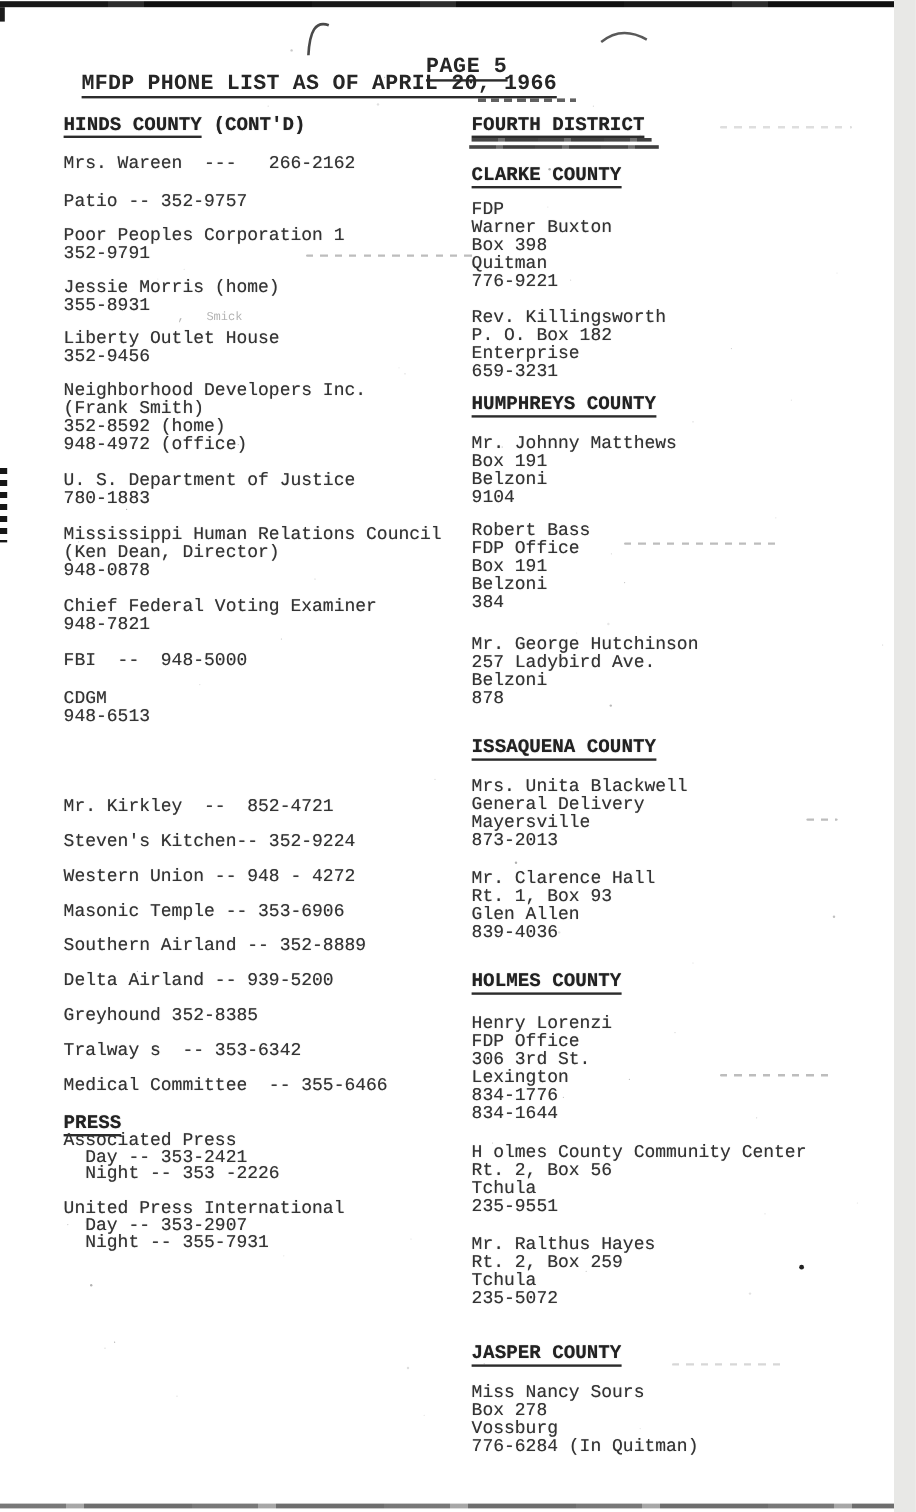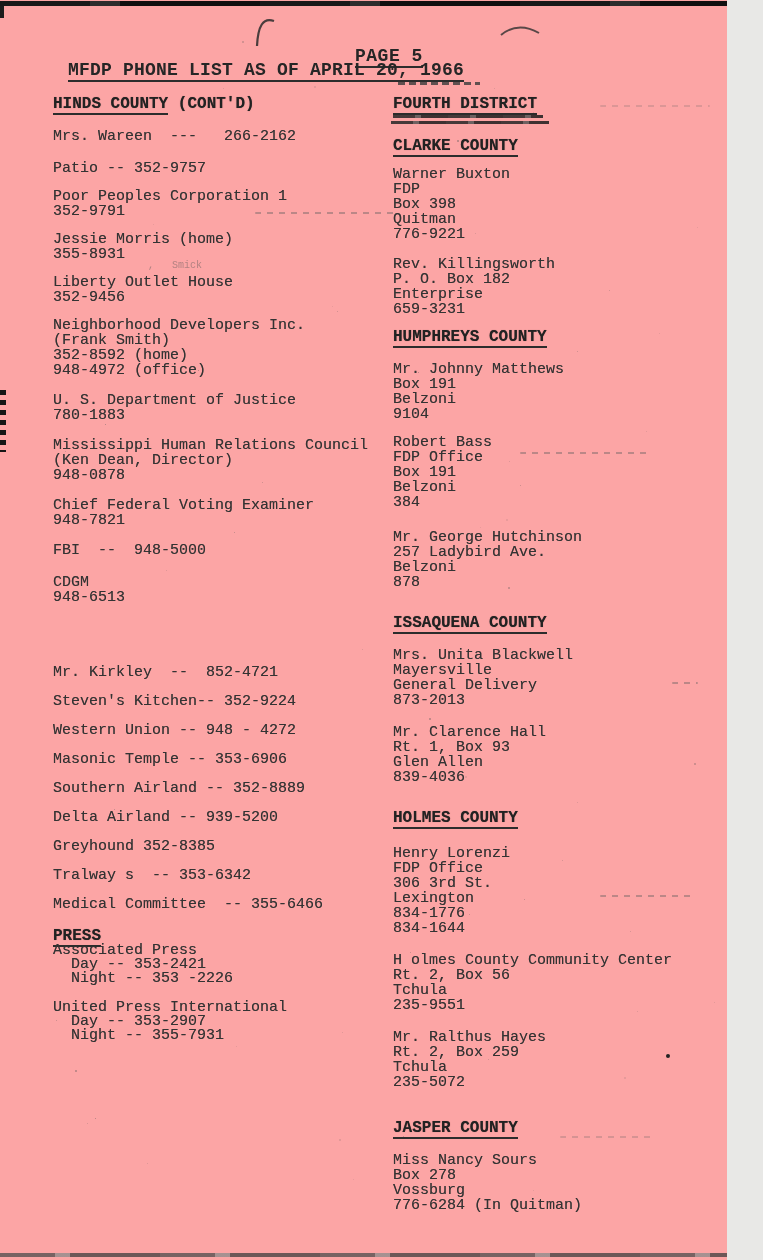--- a/index.html
+++ b/index.html
@@ -1,22 +1,23 @@
 <!DOCTYPE html>
 <html><head>
 <meta charset="utf-8">
 <style>
   html,body{margin:0;padding:0;background:#e8e8e6;}
   #page{
     position:relative;
     width:727px;height:1260px;
-    background:#fca5a5;
+    background:#ffffff;
     overflow:hidden;
     font-family:"Liberation Mono","DejaVu Sans Mono",monospace;
     color:#333;
+    padding-left:18px;
   }
   
   .scan-top{position:absolute;top:1px;left:0;width:763px;height:5px;
     background:repeating-linear-gradient(to right,#181818 0 90px,#2d2d2d 90px 120px,#101010 120px 260px);
     data:none;}
   .scan-top-tick{position:absolute;top:6px;left:0;width:4px;height:12px;background:#1c1c1c;}
   .scan-bottom{position:absolute;top:1253px;left:0;width:763px;height:4px;opacity:.75;
     background:repeating-linear-gradient(to right,#4c4c4c 0 55px,#8a8a8a 55px 70px,#3d3d3d 70px 160px);}
   .margin-dashes{position:absolute;left:0;top:390px;width:6px;height:62px;
     background:repeating-linear-gradient(to bottom,#161616 0 5px,transparent 5px 10px);}
@@ -158,22 +159,22 @@
       <div class="entry tight mb-0">
         <div class="ln">United Press International</div>
         <div class="ln">  Day -- 353-2907</div>
         <div class="ln">  Night -- 355-7931</div>
       </div>
     </div>
   <div id="right-col" class="col">
       <div class="entry district mb-15 heading"><span class="uline">FOURTH DISTRICT</span><div class="scribble s1"></div><div class="scribble s2"></div></div>
       <div class="entry mb-13 heading"><span class="uline">CLARKE COUNTY</span></div>
       <div class="entry mb-15">
+        <div class="ln">FDP</div>
         <div class="ln">Warner Buxton</div>
-        <div class="ln">FDP</div>
         <div class="ln">Box 398</div>
         <div class="ln">Quitman</div>
         <div class="ln">776-9221</div>
       </div>
       <div class="entry mb-13">
         <div class="ln">Rev. Killingsworth</div>
         <div class="ln">P. O. Box 182</div>
         <div class="ln">Enterprise</div>
         <div class="ln">659-3231</div>
       </div>
@@ -193,22 +194,22 @@
       </div>
       <div class="entry mb-26">
         <div class="ln">Mr. George Hutchinson</div>
         <div class="ln">257 Ladybird Ave.</div>
         <div class="ln">Belzoni</div>
         <div class="ln">878</div>
       </div>
       <div class="entry mb-17 heading"><span class="uline">ISSAQUENA COUNTY</span></div>
       <div class="entry mb-17">
         <div class="ln">Mrs. Unita Blackwell</div>
+        <div class="ln">General Delivery</div>
         <div class="ln">Mayersville</div>
-        <div class="ln">General Delivery</div>
         <div class="ln">873-2013</div>
       </div>
       <div class="entry mb-26">
         <div class="ln">Mr. Clarence Hall</div>
         <div class="ln">Rt. 1, Box 93</div>
         <div class="ln">Glen Allen</div>
         <div class="ln">839-4036</div>
       </div>
       <div class="entry mb-20 heading"><span class="uline">HOLMES COUNTY</span></div>
       <div class="entry mb-17">

